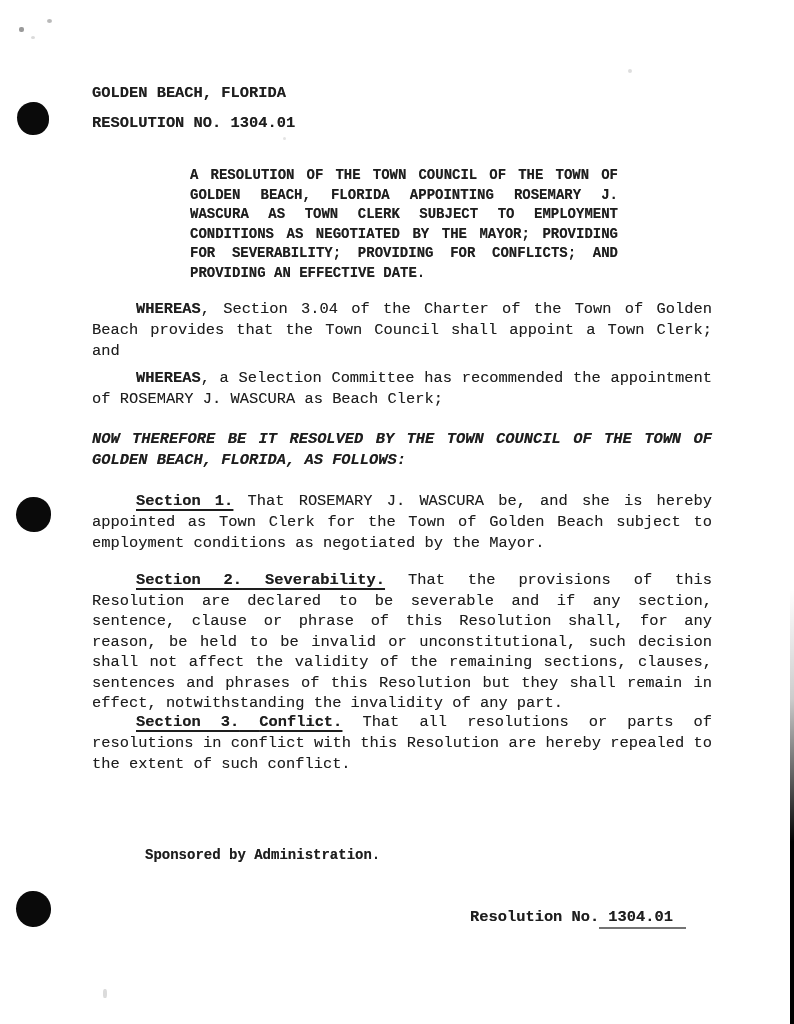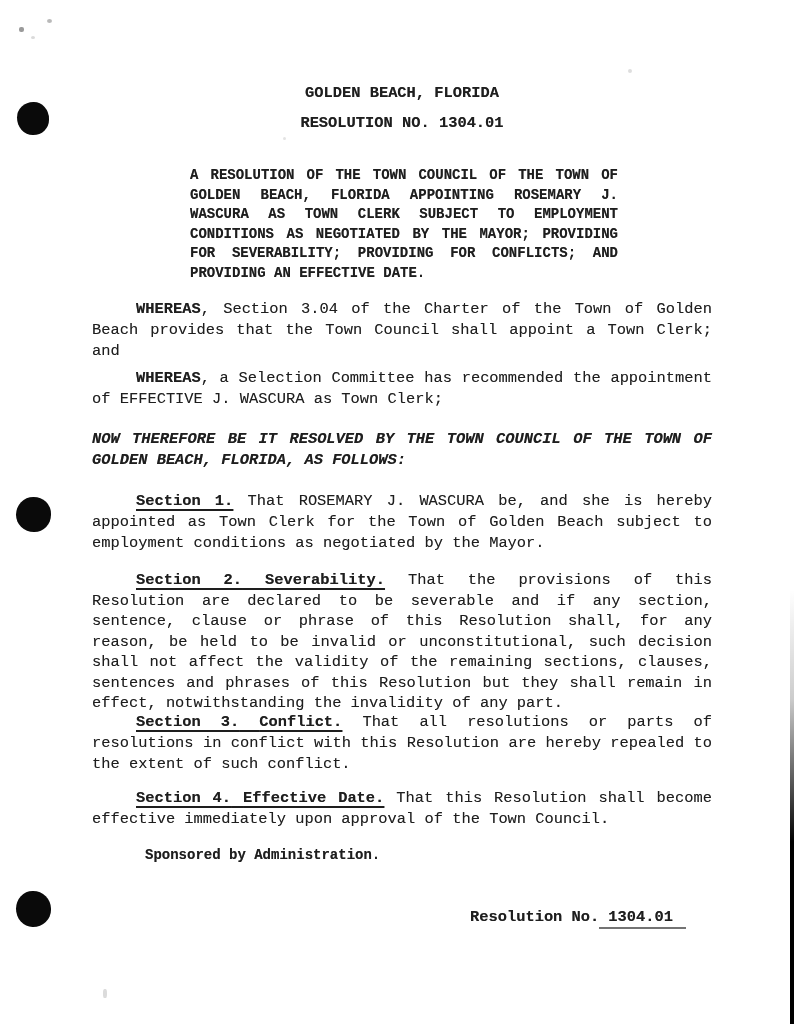--- a/index.html
+++ b/index.html
@@ -2,21 +2,21 @@
 <html><head>
 <meta charset="utf-8">
 <style>
   html,body { margin:0; padding:0; background:#ffffff; }
   .page {
     position:relative; width:794px; height:1024px; background:#ffffff;
     overflow:hidden; font-family:"Liberation Mono", monospace; color:#1e1e1e;
   }
   .content { position:absolute; left:92px; top:0; width:620px; height:1024px; }
   .hdr {
-    position:absolute; left:0; width:620px; text-align:center;
+    position:absolute; left:0; width:620px; text-align:left;
     font-weight:bold; font-size:15.4px; line-height:16px;
     text-shadow:0 0 .5px rgba(0,0,0,.5);
   }
   .title-para {
     position:absolute; left:98px; top:166px; width:428px;
     font-weight:bold; font-size:14px; line-height:19.5px;
     text-align:justify; text-align-last:left;
     text-shadow:0 0 .5px rgba(0,0,0,.5); margin:0;
   }
   .para {
@@ -83,30 +83,29 @@
   <div class="content">
 
     <div class="hdr" style="top:85px">GOLDEN BEACH, FLORIDA</div>
 
     <div class="hdr" style="top:115px">RESOLUTION NO. 1304.01</div>
 
     <p class="title-para">A RESOLUTION OF THE TOWN COUNCIL OF THE TOWN OF GOLDEN BEACH, FLORIDA APPOINTING ROSEMARY J. WASCURA AS TOWN CLERK SUBJECT TO EMPLOYMENT CONDITIONS AS NEGOTIATED BY THE MAYOR; PROVIDING FOR SEVERABILITY; PROVIDING FOR CONFLICTS; AND PROVIDING AN EFFECTIVE DATE.</p>
 
     <p class="para indent" style="top:299px"><span class="b">WHEREAS</span><span>, Section 3.04 of the Charter of the Town of Golden Beach provides that the Town Council shall appoint a Town Clerk; and</span></p>
 
-    <p class="para indent" style="top:368px"><span class="b">WHEREAS</span><span>, a Selection Committee has recommended the appointment of EFFECTIVE J. WASCURA as Town Clerk;</span></p>
+    <p class="para indent" style="top:368px"><span class="b">WHEREAS</span><span>, a Selection Committee has recommended the appointment of ROSEMARY J. WASCURA as Beach Clerk;</span></p>
 
     <p class="para bold-para" style="top:429px">NOW THEREFORE BE IT RESOLVED BY THE TOWN COUNCIL OF THE TOWN OF GOLDEN BEACH, FLORIDA, AS FOLLOWS:</p>
 
     <p class="para indent" style="top:491px"><span class="hw"><span>Section 1.</span></span> <span>That ROSEMARY J. WASCURA be, and she is hereby appointed as Town Clerk for the Town of Golden Beach subject to employment conditions as negotiated by the Mayor.</span></p>
 
     <p class="para indent tight" style="top:570px"><span class="hw"><span>Section 2.</span> <span>Severability.</span></span> <span>That the provisions of this Resolution are declared to be severable and if any section, sentence, clause or phrase of this Resolution shall, for any reason, be held to be invalid or unconstitutional, such decision shall not affect the validity of the remaining sections, clauses, sentences and phrases of this Resolution but they shall remain in effect, notwithstanding the invalidity of any part.</span></p>
 
     <p class="para indent" style="top:712px"><span class="hw"><span>Section 3.</span> <span>Conflict.</span></span> <span>That all resolutions or parts of resolutions in conflict with this Resolution are hereby repealed to the extent of such conflict.</span></p>
 
-    <p class="para indent" style="top:788px"><span class="hw"><span>Section 4.</span> <span>Effective Date.</span></span> <span>That this Resolution shall become effective immediately upon approval of the Town Council.</span></p>
 
     <p class="sponsor">Sponsored by Administration.</p>
 
     <div class="footer"><span>Resolution No.</span><span class="footer-value">1304.01</span></div>
 
   </div>
 </div>
 
 </body></html>

